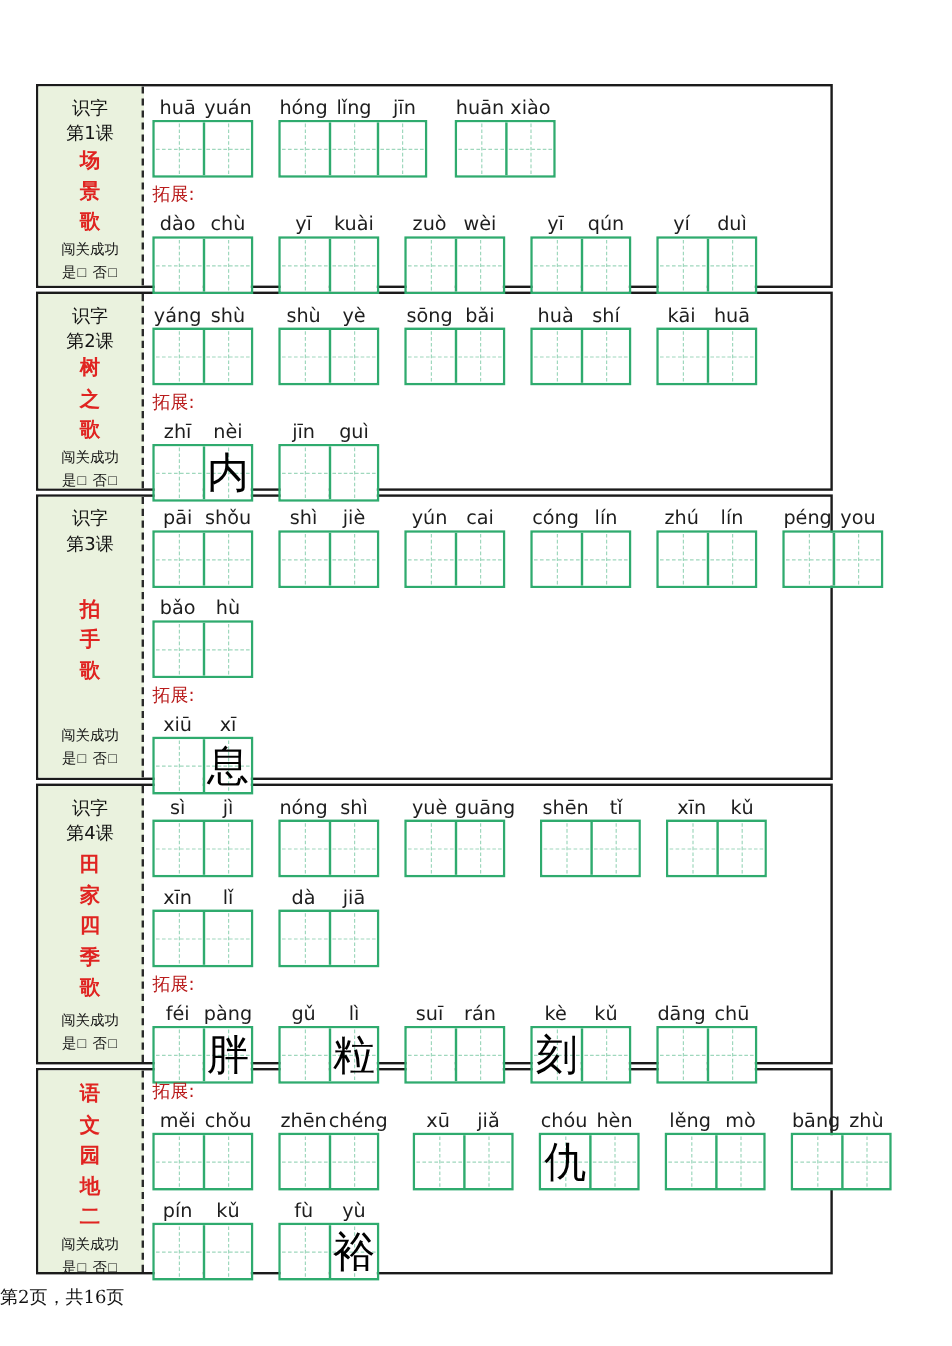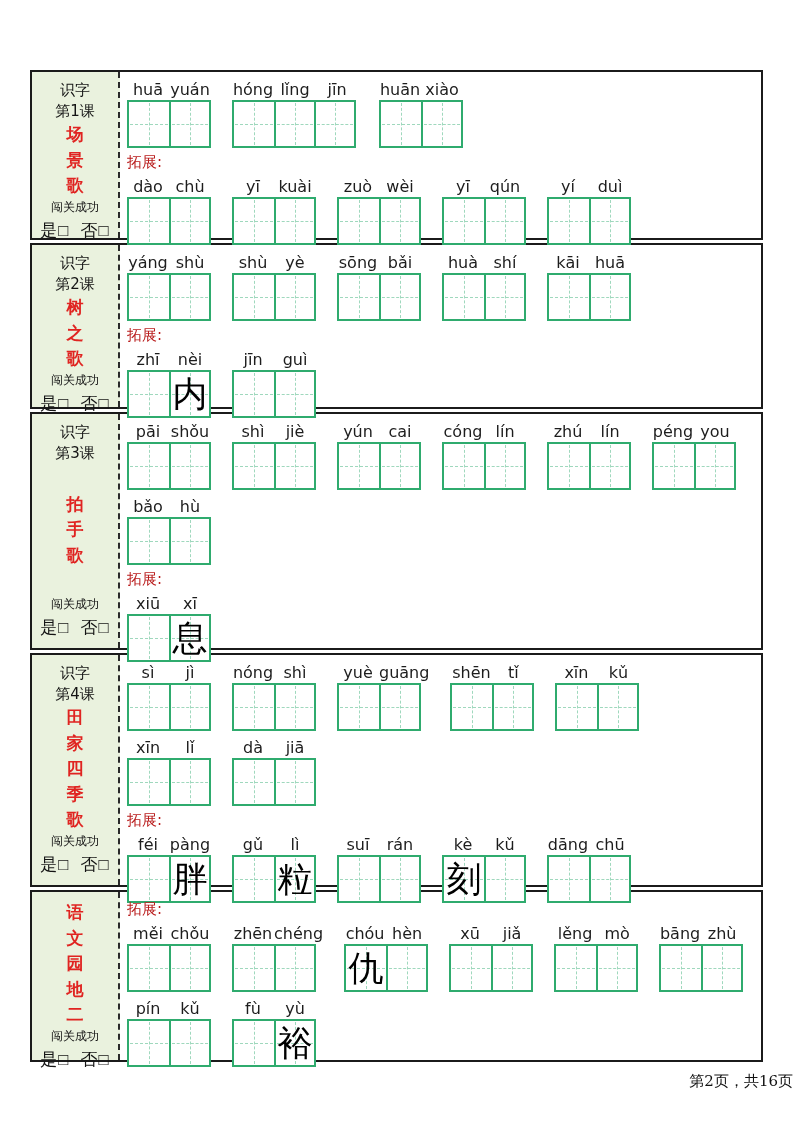--- a/index.html
+++ b/index.html
@@ -1,33 +1,33 @@
 <!DOCTYPE html>
 <html style="--box-green: #2fab6e; --grid-dash: #9fd8bd; --sidebar-bg: #eaf2de; --title-red: #e02421;"><head>
 <meta charset="utf-8">
 <style>
   * { margin:0; padding:0; box-sizing:border-box; }
   html,body { width:793px; height:1122px; background:#ffffff;
     font-family:"DejaVu Sans","Liberation Sans",sans-serif; }
   body { position:relative; overflow:hidden; }
 
-  .sheet { position:absolute; left:30px; top:70px; width:733px; }
+  .sheet { position:absolute; left:30px; top:70px; width:664px; }
 
   .section { display:flex; border:2px solid #1b1b1b; margin-bottom:3px; background:#fff; }
 
   .sidebar { flex:0 0 88px; background:var(--sidebar-bg,#eaf2de);
     border-right:2px dashed #2a2a2a;
     display:flex; flex-direction:column; align-items:center; justify-content:space-between;
     text-align:center; padding:8px 2px 6px; }
   .side-label { font-size:15px; line-height:1.4; color:#141414; }
   .side-title { color:var(--title-red,#e02421); font-weight:bold; font-size:17px;
     line-height:1.5; font-family:"DejaVu Serif","Liberation Serif",serif; }
   .pass-block { font-size:12px; line-height:1.6; color:#141414;
-    font-family:Liberation Mono, monospace; }
-  .pass-boxes { font-size:17px; letter-spacing:1px; }
+    font-family:Liberation Sans, sans-serif; }
+  .pass-boxes { font-size:12px; letter-spacing:1px; }
 
   .content { flex:1; padding:6px 0 0 7px; }
 
   .word-row { display:flex; gap:21px; align-items:flex-end; margin-bottom:5px; }
   .word { display:flex; flex-direction:column; }
   .pinyin { display:flex; height:21px; align-items:flex-end; margin-bottom:1px; }
   .pinyin span { flex:0 0 42px; text-align:center; font-size:16px; color:#1d1d1d;
     white-space:nowrap; }
   .grid { display:flex; border:2px solid var(--box-green,#2fab6e); width:max-content; }
   .cellx { width:40px; height:44px; position:relative; background:#fff; }
@@ -35,21 +35,21 @@
   .cellx::before { content:''; position:absolute; left:1px; right:1px; top:50%;
     border-top:1.5px dashed var(--grid-dash,#9fd8bd); }
   .cellx::after { content:''; position:absolute; top:1px; bottom:1px; left:50%;
     border-left:1.5px dashed var(--grid-dash,#9fd8bd); }
   .ch { position:absolute; left:0; top:0; right:0; bottom:0; z-index:1;
     display:flex; align-items:center; justify-content:center;
     font-size:35px; color:#000; font-family:"DejaVu Serif","Liberation Serif",serif; }
 
   .expand { font-size:15px; color:#b91c1c; margin:2px 0 3px; }
 
-  .footer { position:absolute; left:0; top:1072px; width:793px; text-align:right;
+  .footer { position:absolute; left:0; top:1072px; width:793px; text-align:left;
     font-size:15px; color:#111;
     font-family:"DejaVu Serif","Liberation Serif",serif; }
 </style>
 </head>
 <body>
 
 <div class="sheet">
     <div class="section" style="height: 170px;">
       <div class="sidebar">
         <div>
@@ -546,42 +546,42 @@
               <span>zhēn</span>
               <span>chéng</span>
             </div>
             <div class="grid">
               <div class="cellx"></div>
               <div class="cellx"></div>
             </div>
           </div>
           <div class="word">
             <div class="pinyin">
+              <span>xū</span>
+              <span>jiǎ</span>
+            </div>
+            <div class="grid">
+              <div class="cellx"></div>
+              <div class="cellx"></div>
+            </div>
+          </div>
+          <div class="word">
+            <div class="pinyin">
               <span>chóu</span>
               <span>hèn</span>
             </div>
             <div class="grid">
               <div class="cellx">
                 <div class="ch">仇</div>
               </div>
               <div class="cellx"></div>
             </div>
           </div>
           <div class="word">
             <div class="pinyin">
-              <span>xū</span>
-              <span>jiǎ</span>
-            </div>
-            <div class="grid">
-              <div class="cellx"></div>
-              <div class="cellx"></div>
-            </div>
-          </div>
-          <div class="word">
-            <div class="pinyin">
               <span>lěng</span>
               <span>mò</span>
             </div>
             <div class="grid">
               <div class="cellx"></div>
               <div class="cellx"></div>
             </div>
           </div>
           <div class="word">
             <div class="pinyin">

